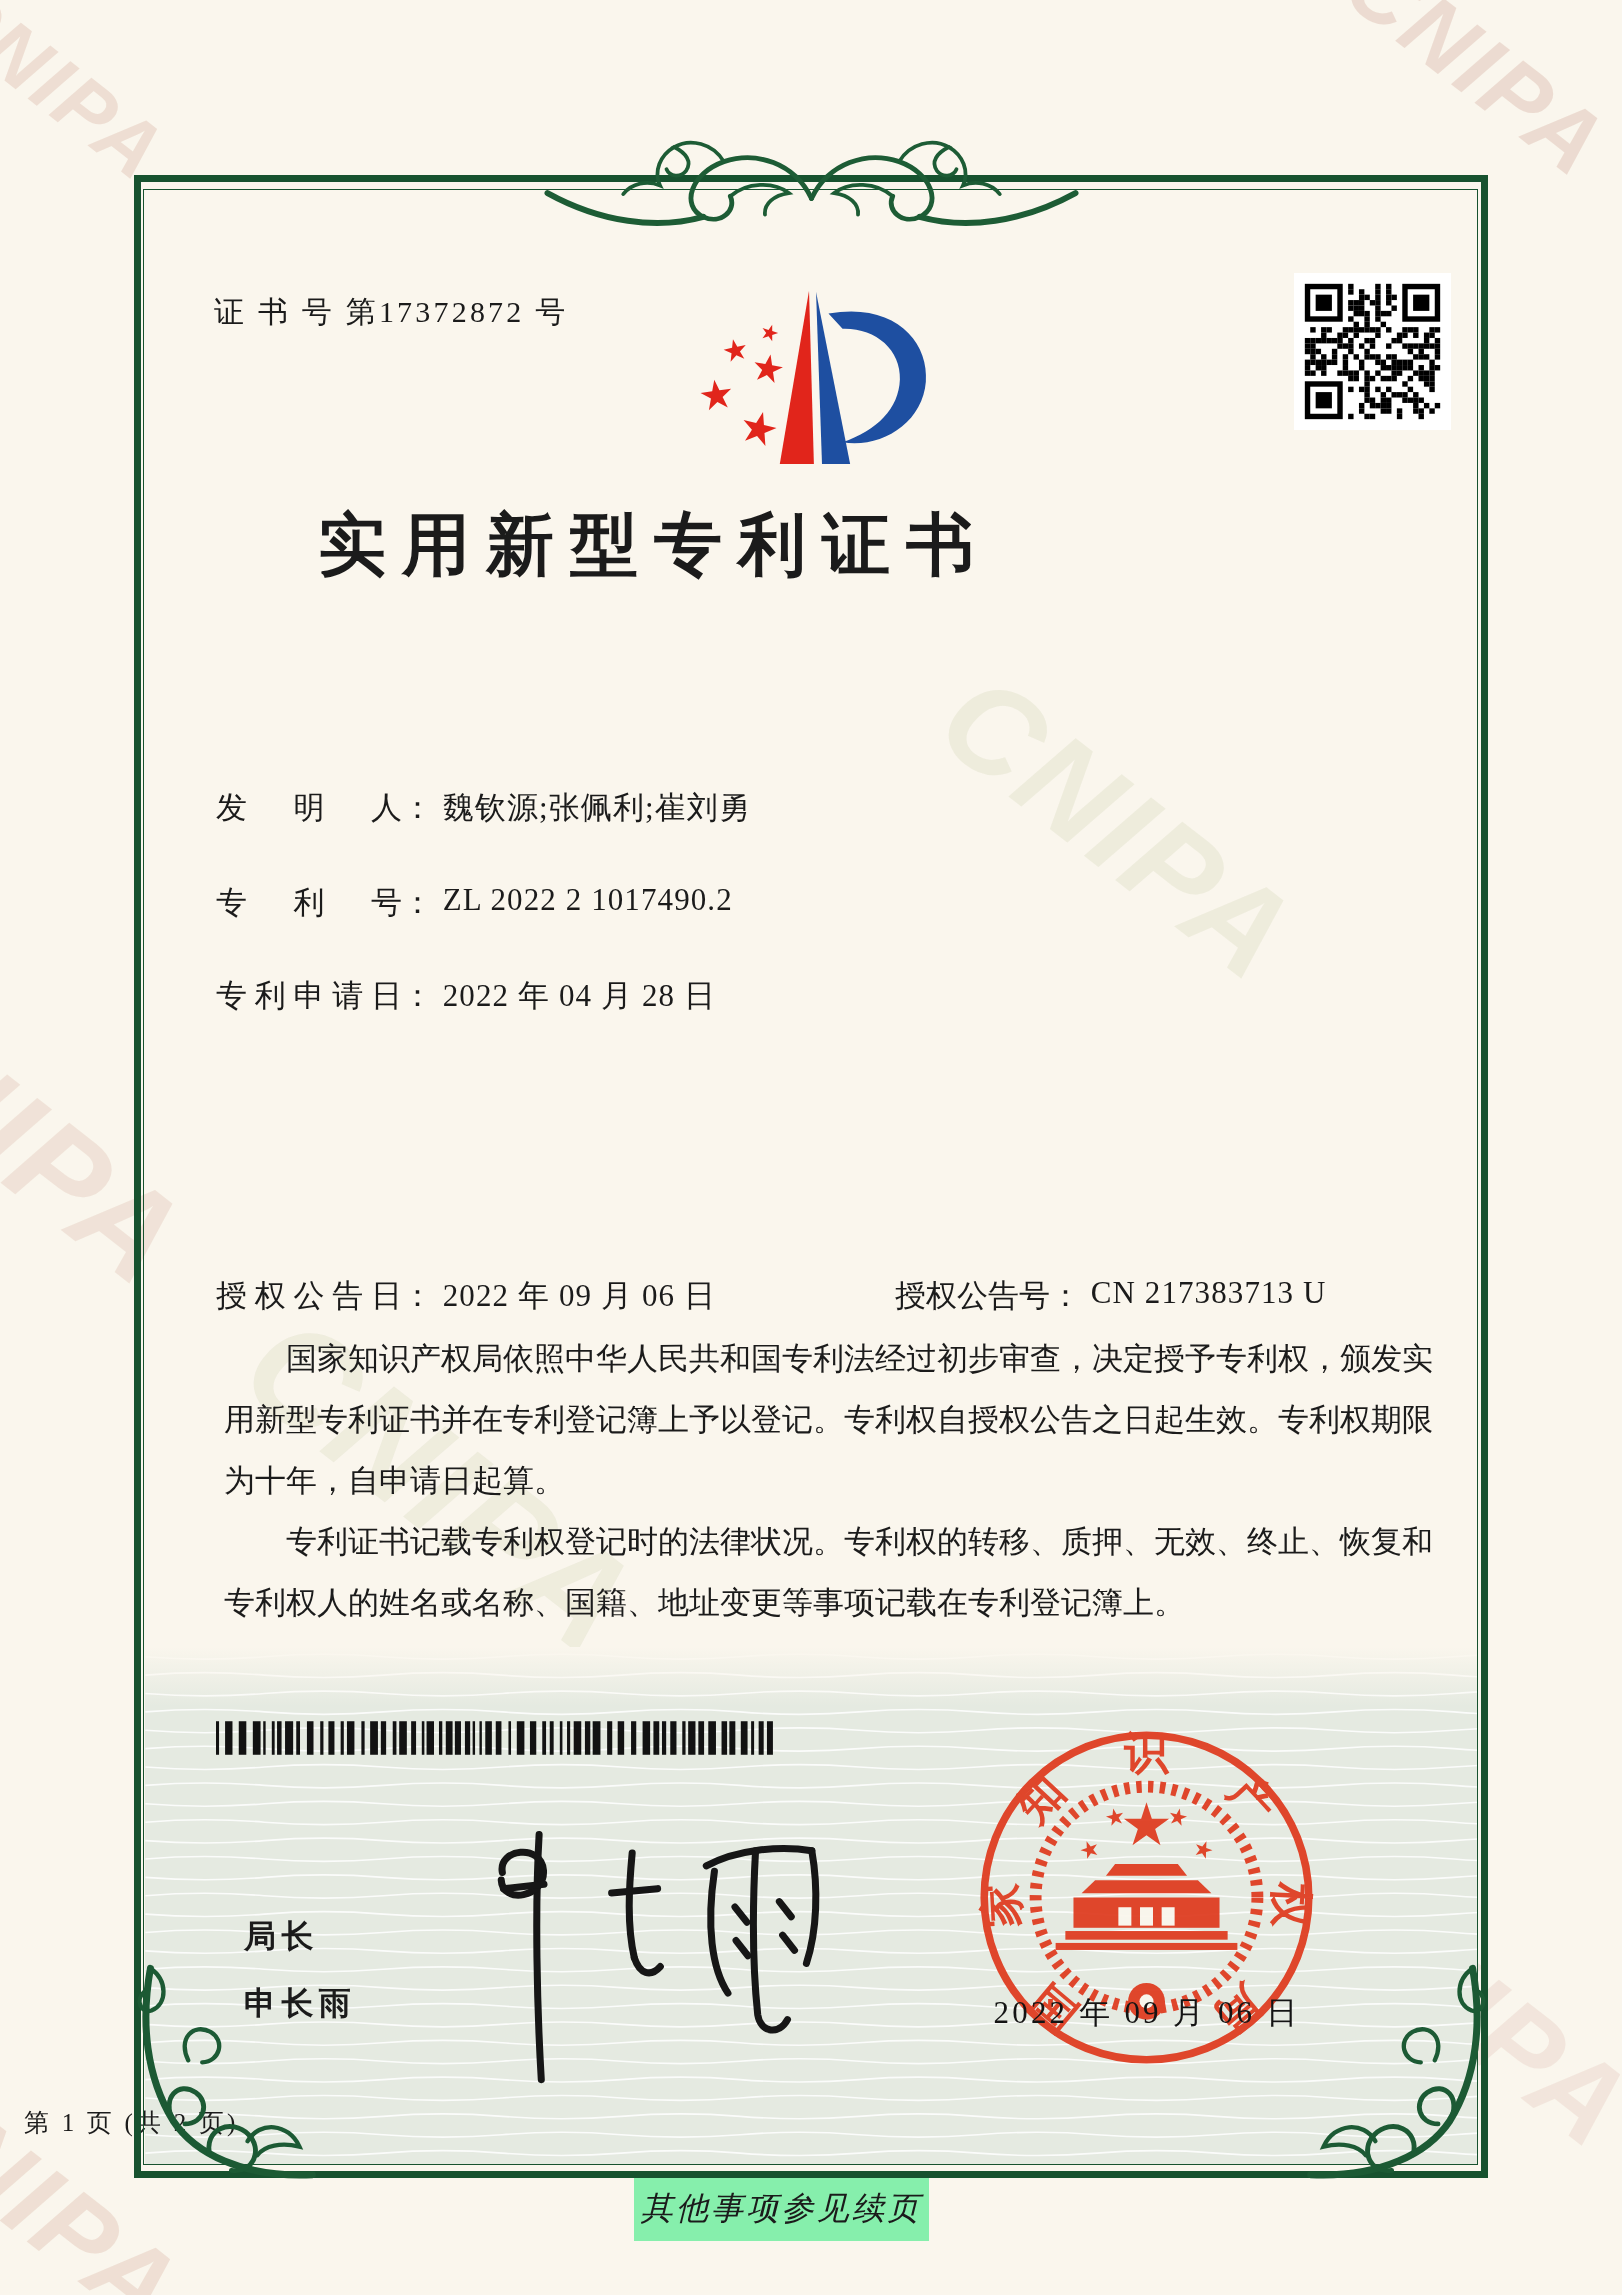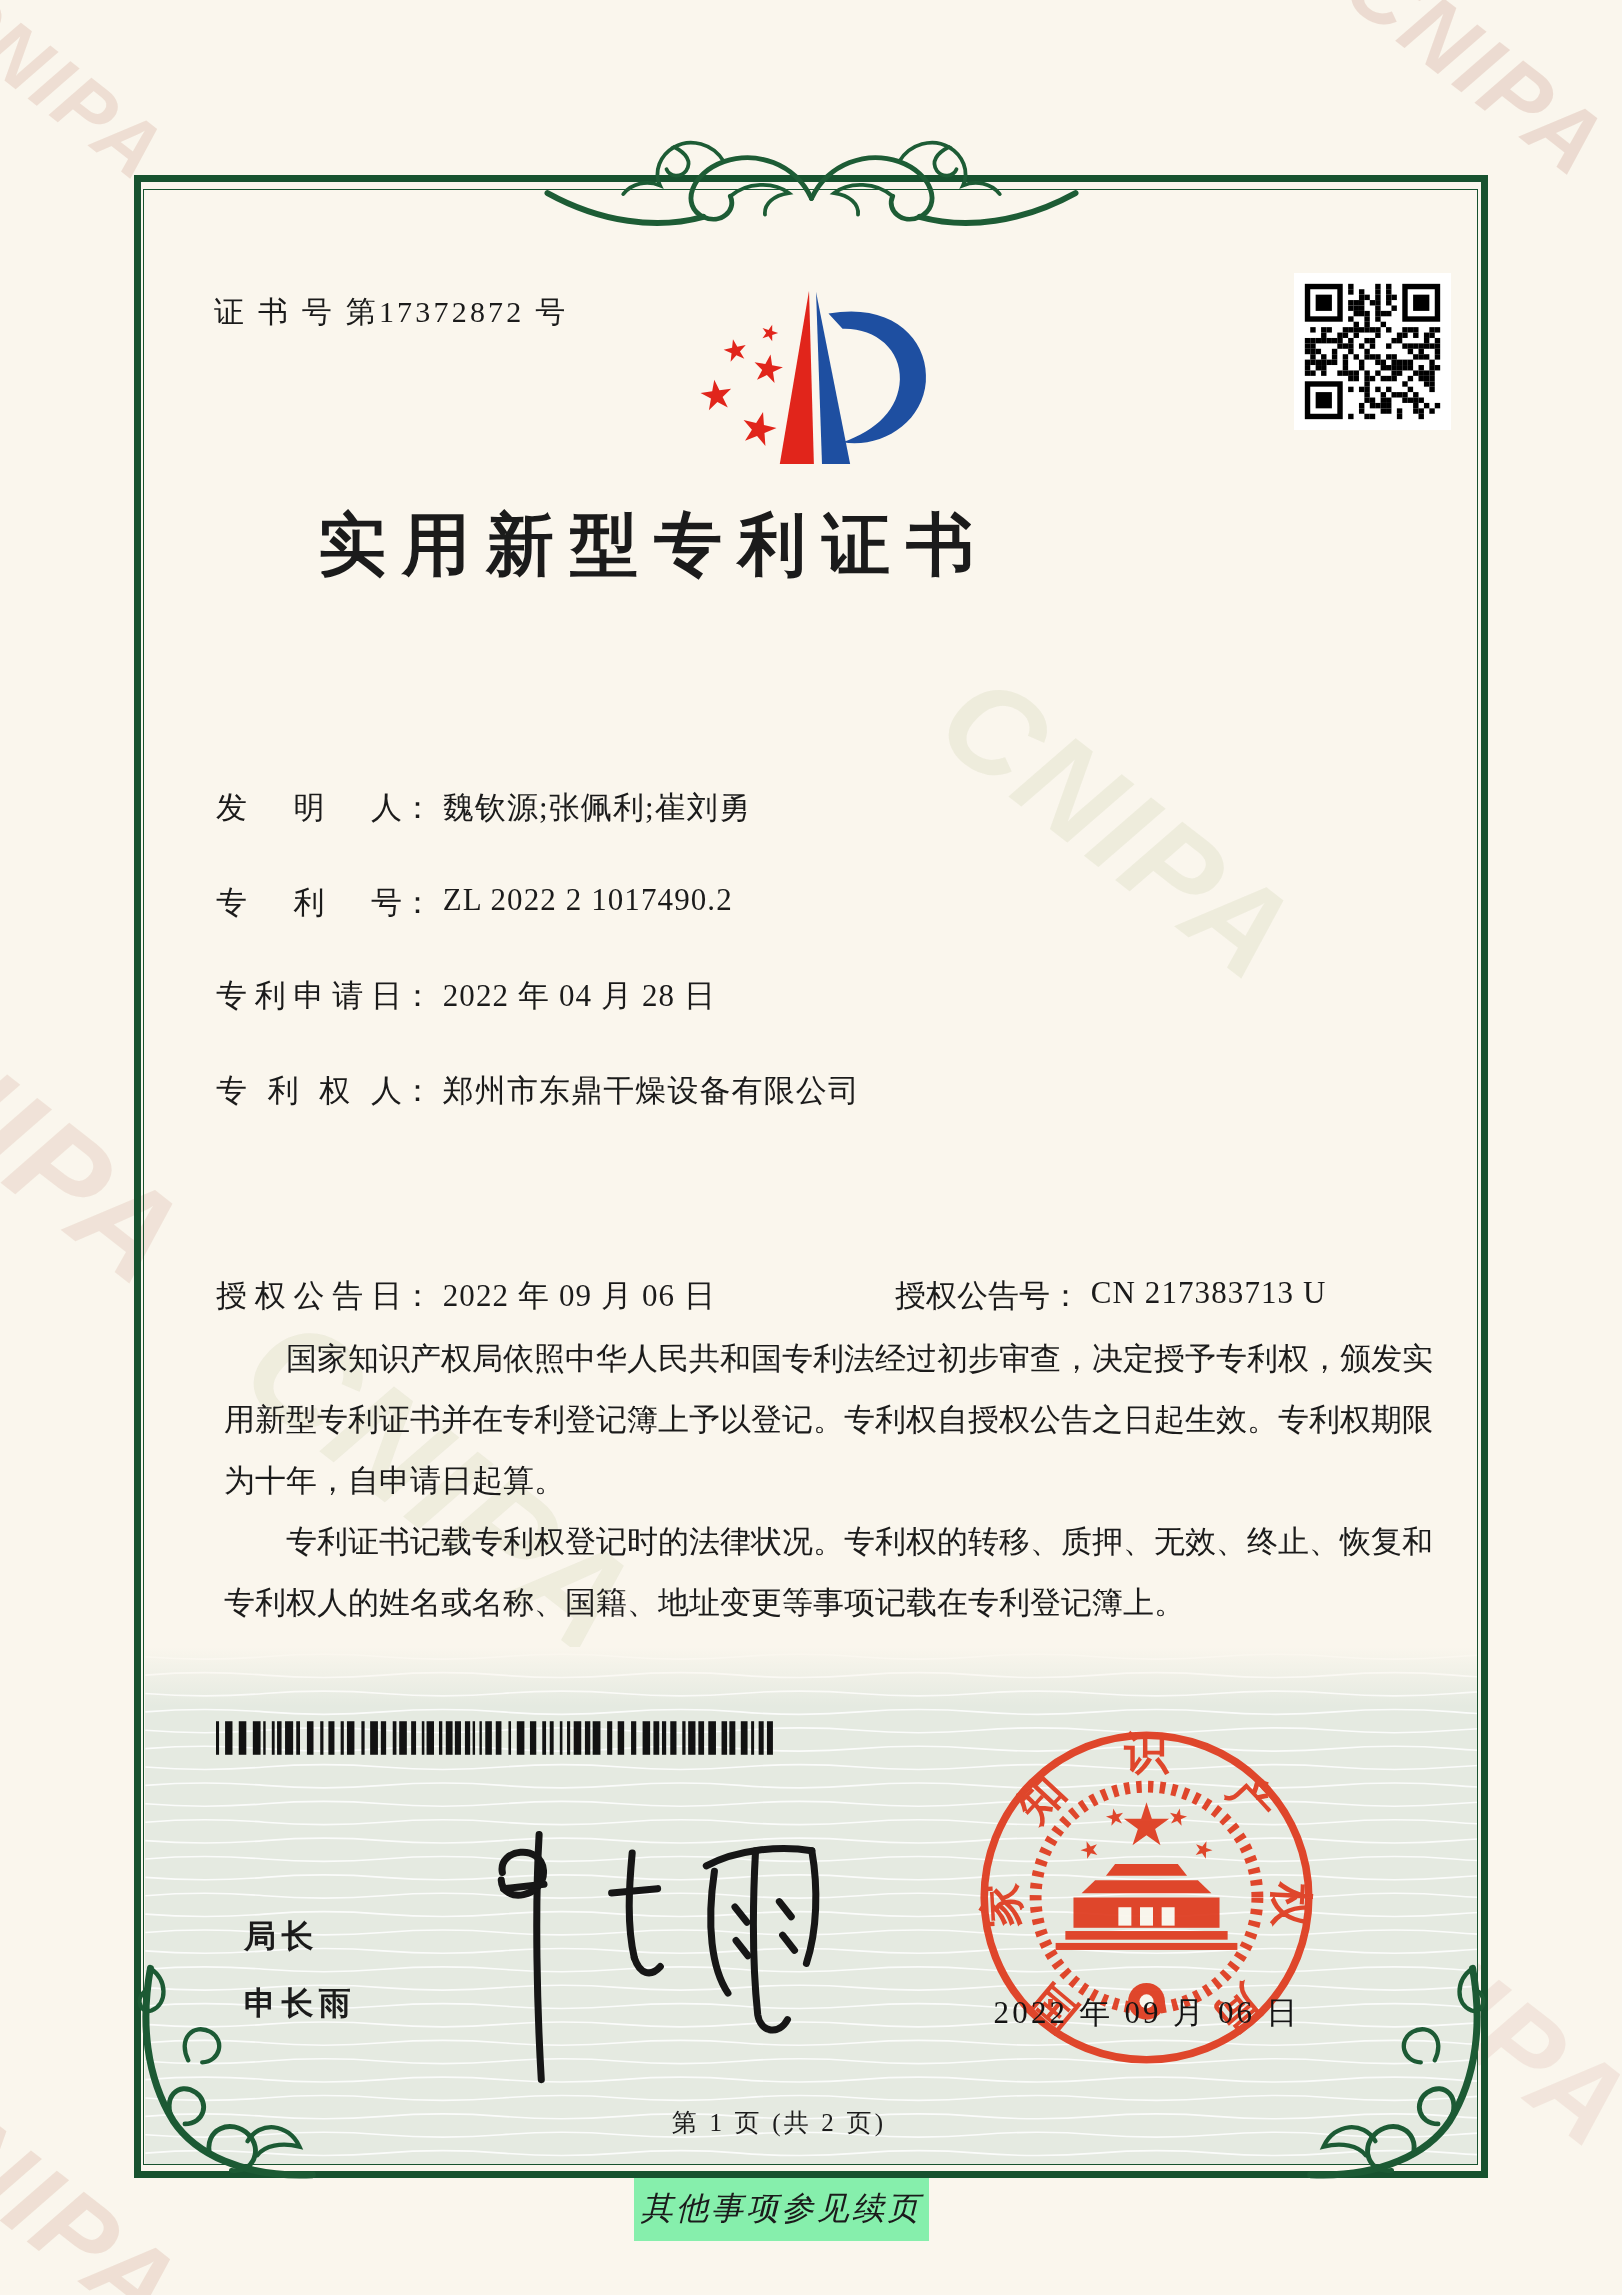--- a/index.html
+++ b/index.html
@@ -43,22 +43,22 @@
          text-align:justify;z-index:2;}
   .paras p{margin:0;text-indent:2em;}
   
   .barcode{position:absolute;left:216px;top:1721px;z-index:2;}
   .official{position:absolute;left:244px;font-size:32px;font-family:Liberation Serif, serif;
             font-weight:600;z-index:2;letter-spacing:5.4px;}
   .sig{position:absolute;left:433px;top:1801px;z-index:2;}
   .seal{position:absolute;left:968px;top:1719px;z-index:3;}
   .seal-date{position:absolute;left:990px;top:1992px;width:314px;text-align:center;
              font-size:31px;letter-spacing:3.2px;color:#141414;z-index:4;}
-  .pageno{position:absolute;left:0;top:2106px;width:1558px;text-align:center;font-size:25px;
-          letter-spacing:3.2px;z-index:2;}
+  .pageno{position:absolute;left:0;top:2106px;width:1558px;text-align:left;font-size:25px;
+          letter-spacing:3.2px;z-index:2;padding-left:24px;}
   .foot-box{position:absolute;left:634px;top:2177px;width:295px;height:64px;background:#86efac;
             display:flex;align-items:center;justify-content:center;z-index:2;}
   .foot-box span{font-size:32px;font-style:italic;letter-spacing:3.2px;}
   
   .orn-top{position:absolute;left:541px;top:129px;z-index:5;pointer-events:none;}
   .orn-bl{position:absolute;left:134px;top:1963px;z-index:5;pointer-events:none;}
   .orn-br{position:absolute;left:1305px;top:1963px;transform:scaleX(-1);z-index:5;pointer-events:none;}
 </style>
 </head>
 <body>
@@ -404,23 +404,20 @@
 
   <div class="frow" style="top:787px">
     <span class="flabel">发明人</span><span class="colon">：</span><span class="fvalue">魏钦源;张佩利;崔刘勇</span>
   </div>
   <div class="frow" style="top:882px">
     <span class="flabel">专利号</span><span class="colon">：</span><span class="fvalue">ZL 2022 2 1017490.2</span>
   </div>
   <div class="frow" style="top:975px">
     <span class="flabel">专利申请日</span><span class="colon">：</span><span class="fvalue">2022 年 04 月 28 日</span>
   </div>
-  <div class="frow" style="top:1070px">
-    <span class="flabel">专利权人</span><span class="colon">：</span><span class="fvalue">郑州市东鼎干燥设备有限公司</span>
-  </div>
   <div class="frow" style="top:1275px">
     <span class="flabel">授权公告日</span><span class="colon">：</span><span class="fvalue">2022 年 09 月 06 日</span>
   </div>
   <div class="grantno" style="top:1275px">
     <span>授权公告号</span><span class="colon">：</span><span class="fvalue">CN 217383713 U</span>
   </div>
 
   <div class="paras">
     <p>国家知识产权局依照中华人民共和国专利法经过初步审查，决定授予专利权，颁发实用新型专利证书并在专利登记簿上予以登记。专利权自授权公告之日起生效。专利权期限为十年，自申请日起算。</p>
     <p>专利证书记载专利权登记时的法律状况。专利权的转移、质押、无效、终止、恢复和专利权人的姓名或名称、国籍、地址变更等事项记载在专利登记簿上。</p>

